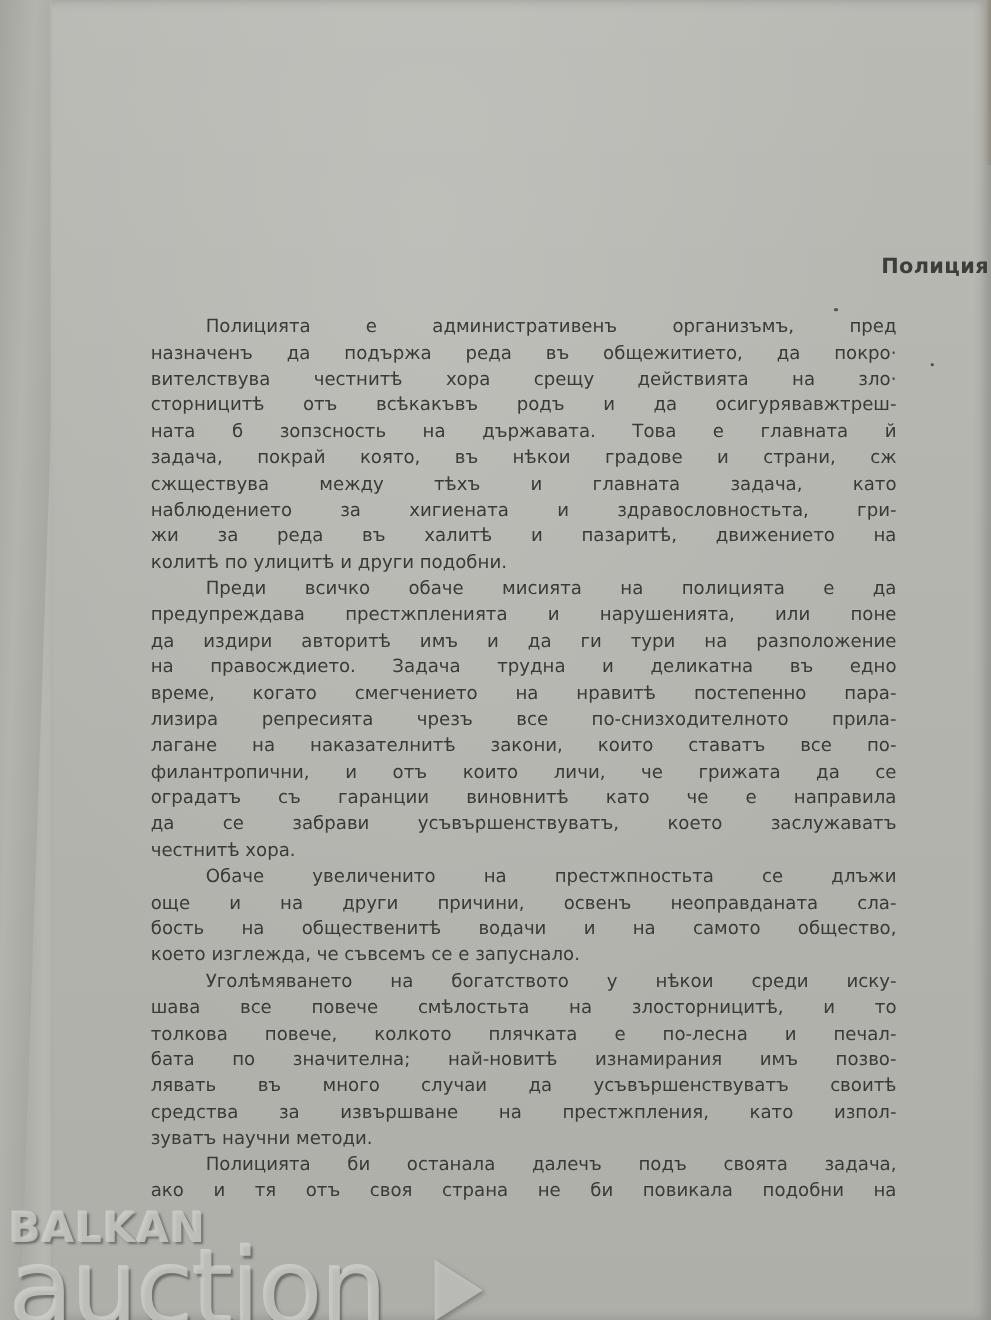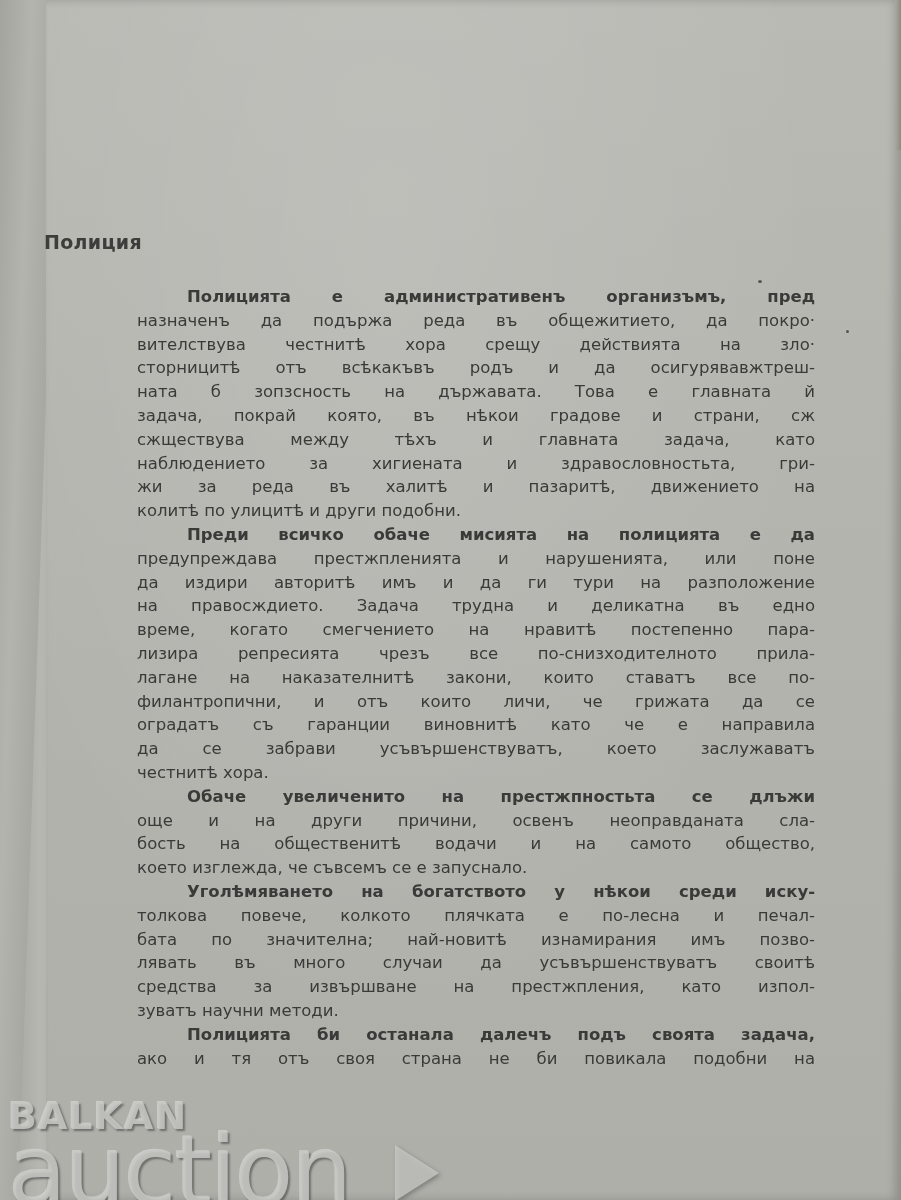--- a/index.html
+++ b/index.html
@@ -44,21 +44,21 @@
     top: 0;
     width: 6px;
     height: 150px;
     background: linear-gradient(90deg, #a9a8a0, #8d8a80);
   }
   .title {
     position: absolute;
     left: 0;
     width: 855px;
     top: 231px;
-    text-align: left;
+    text-align: right;
     font-family: "DejaVu Sans", sans-serif;
     font-weight: bold;
     font-size: 19px;
     color: #3d3d3b;
     letter-spacing: 0.3px;
     margin-left: -2px;
   }
   .body-text {
     position: absolute;
     left: 91px;
@@ -74,21 +74,20 @@
     white-space: nowrap;
     text-align: justify;
     text-align-last: justify;
     height: 23.8px;
   }
   .line.last {
     text-align-last: left;
   }
   .line.indent {
     padding-left: 50px;
-    font-weight: bold;
   }
   .watermark {
     position: absolute;
     left: 8px;
     top: 1055px;
     font-family: "DejaVu Sans", sans-serif;
     color: rgba(200,200,196,0.85);
     text-shadow: 2px 2px 2px rgba(60,60,60,0.55), -1px -1px 0 rgba(255,255,255,0.35);
     pointer-events: none;
   }
@@ -169,20 +168,21 @@
 
       <div>
         <span class="line indent">Обаче увеличенито на  престжпностьта  се длъжи</span>
         <span class="line">още и на други  причини,  освенъ  неоправданата сла-</span>
         <span class="line">бость на общественитѣ водачи и  на самото общество,</span>
         <span class="line last">което изглежда, че съвсемъ се е запуснало.</span>
       </div>
 
       <div>
         <span class="line indent">Уголѣмяването на богатството у нѣкои среди иску-</span>
+        <span class="line">шава все повече смѣлостьта  на  злосторницитѣ,  и то</span>
         <span class="line">толкова повече, колкото плячката  е по-лесна и печал-</span>
         <span class="line">бата по значителна; най-новитѣ изнамирания имъ позво-</span>
         <span class="line">лявать въ много случаи да  усъвършенствуватъ своитѣ</span>
         <span class="line">средства за извършване на  престжпления, като изпол-</span>
         <span class="line last">зуватъ научни методи.</span>
       </div>
 
       <div>
         <span class="line indent">Полицията би останала далечъ подъ своята задача,</span>
         <span class="line">ако и тя отъ своя страна не  би  повикала  подобни на</span>

